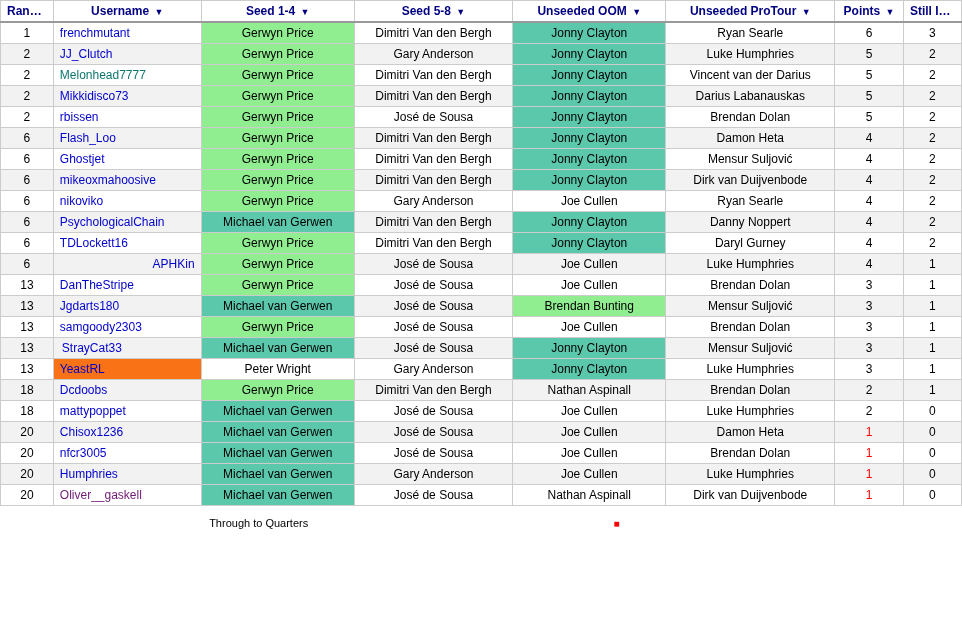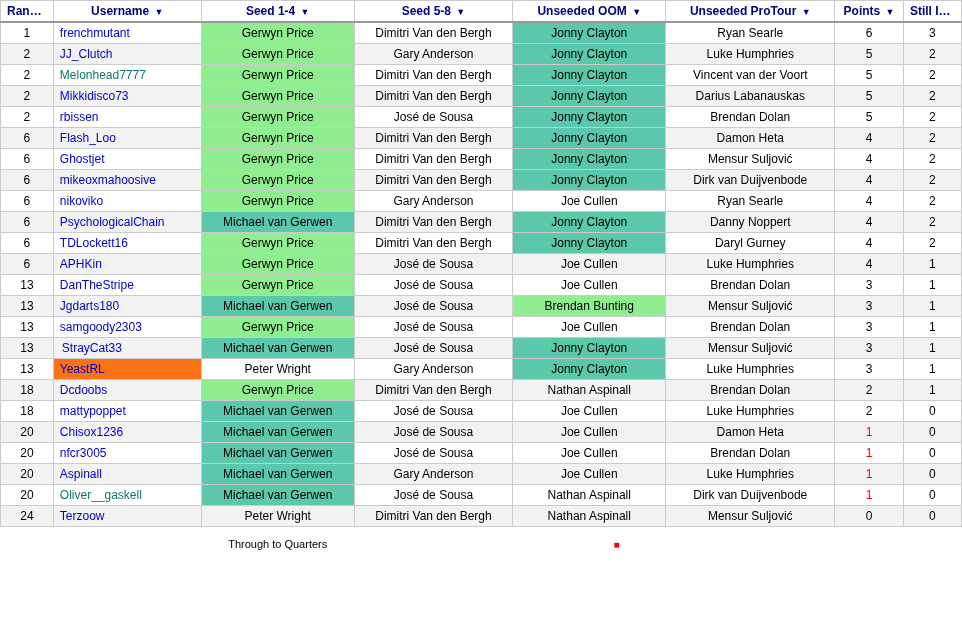--- a/index.html
+++ b/index.html
@@ -52,21 +52,21 @@
 
     tr:nth-child(even) td { background-color: #f9f9f9; }
     tr:nth-child(odd) td { background-color: #ffffff; }
 
     .legend-row td {
       border: none;
       background: #fff !important;
     }
     .legend-cell-green {
       background-color: #90EE90 !important;
-      text-align: center;
+      text-align: left;
       padding: 11px 8px;
       font-size: 11px;
     }
     .legend-cell-gray {
       background-color: #666 !important;
       color: #fff;
       text-align: center;
       padding: 4px 8px;
       font-size: 11px;
     }
@@ -149,21 +149,21 @@
           <td style="background-color: rgb(242, 242, 242);">Luke Humphries</td>
           <td style="background-color: rgb(242, 242, 242);">5</td>
           <td style="background-color: rgb(242, 242, 242);">2</td>
         </tr>
         <tr>
           <td class="rank" style="background-color: rgb(255, 255, 255);">2</td>
           <td class="username" style="color: #0f766e; background-color: rgb(255, 255, 255);">Melonhead7777</td>
           <td style="background-color: rgb(144, 238, 144);">Gerwyn Price</td>
           <td style="background-color: rgb(255, 255, 255);">Dimitri Van den Bergh</td>
           <td style="background-color: rgb(91, 200, 172); color: rgb(0, 0, 0);">Jonny Clayton</td>
-          <td style="background-color: rgb(255, 255, 255);">Vincent van der Voort</td>
+          <td style="background-color: rgb(255, 255, 255);">Vincent van der Darius</td>
           <td style="background-color: rgb(255, 255, 255);">5</td>
           <td style="background-color: rgb(255, 255, 255);">2</td>
         </tr>
         <tr>
           <td class="rank" style="background-color: rgb(242, 242, 242);">2</td>
           <td class="username" style="color: rgb(0, 0, 204); background-color: rgb(242, 242, 242);">Mikkidisco73</td>
           <td style="background-color: rgb(144, 238, 144);">Gerwyn Price</td>
           <td style="background-color: rgb(242, 242, 242);">Dimitri Van den Bergh</td>
           <td style="background-color: rgb(91, 200, 172); color: rgb(0, 0, 0);">Jonny Clayton</td>
           <td style="background-color: rgb(242, 242, 242);">Darius Labanauskas</td>
@@ -235,21 +235,21 @@
           <td class="username" style="color: rgb(0, 0, 204); background-color: rgb(255, 255, 255);">TDLockett16</td>
           <td style="background-color: rgb(144, 238, 144);">Gerwyn Price</td>
           <td style="background-color: rgb(255, 255, 255);">Dimitri Van den Bergh</td>
           <td style="background-color: rgb(91, 200, 172); color: rgb(0, 0, 0);">Jonny Clayton</td>
           <td style="background-color: rgb(255, 255, 255);">Daryl Gurney</td>
           <td style="background-color: rgb(255, 255, 255);">4</td>
           <td style="background-color: rgb(255, 255, 255);">2</td>
         </tr>
         <tr>
           <td class="rank" style="background-color: rgb(242, 242, 242);">6</td>
-          <td class="username" style="color: rgb(0, 0, 204); background-color: rgb(242, 242, 242);">APHKin</td>
+          <td class="username" style="color: rgb(0, 0, 204); background-color: rgb(242, 242, 242); text-align: right;">APHKin</td>
           <td style="background-color: rgb(144, 238, 144);">Gerwyn Price</td>
           <td style="background-color: rgb(242, 242, 242);">José de Sousa</td>
           <td style="background-color: rgb(242, 242, 242);">Joe Cullen</td>
           <td style="background-color: rgb(242, 242, 242);">Luke Humphries</td>
           <td style="background-color: rgb(242, 242, 242);">4</td>
           <td style="background-color: rgb(242, 242, 242);">1</td>
         </tr>
         <tr>
           <td class="rank" style="background-color: rgb(255, 255, 255);">13</td>
           <td class="username" style="color: rgb(0, 0, 204); background-color: rgb(255, 255, 255);">DanTheStripe</td>
@@ -335,48 +335,38 @@
           <td class="username" style="color: rgb(0, 0, 204); background-color: rgb(255, 255, 255);">nfcr3005</td>
           <td style="background-color: rgb(91, 200, 172); color: rgb(0, 0, 0);">Michael van Gerwen</td>
           <td style="background-color: rgb(255, 255, 255);">José de Sousa</td>
           <td style="background-color: rgb(255, 255, 255);">Joe Cullen</td>
           <td style="background-color: rgb(255, 255, 255);">Brendan Dolan</td>
           <td style="background-color: rgb(255, 255, 255); color: red;">1</td>
           <td style="background-color: rgb(255, 255, 255);">0</td>
         </tr>
         <tr>
           <td class="rank" style="background-color: rgb(242, 242, 242);">20</td>
-          <td class="username" style="color: rgb(0, 0, 204); background-color: rgb(242, 242, 242);">Aspinall</td>
+          <td class="username" style="color: rgb(0, 0, 204); background-color: rgb(242, 242, 242);">Humphries</td>
           <td style="background-color: rgb(91, 200, 172); color: rgb(0, 0, 0);">Michael van Gerwen</td>
           <td style="background-color: rgb(242, 242, 242);">Gary Anderson</td>
           <td style="background-color: rgb(242, 242, 242);">Joe Cullen</td>
           <td style="background-color: rgb(242, 242, 242);">Luke Humphries</td>
           <td style="background-color: rgb(242, 242, 242); color: red;">1</td>
           <td style="background-color: rgb(242, 242, 242);">0</td>
         </tr>
         <tr>
           <td class="rank" style="background-color: rgb(255, 255, 255);">20</td>
-          <td class="username" style="color: #0f766e; background-color: rgb(255, 255, 255);">Oliver__gaskell</td>
+          <td class="username" style="color: #701a75; background-color: rgb(255, 255, 255);">Oliver__gaskell</td>
           <td style="background-color: rgb(91, 200, 172); color: rgb(0, 0, 0);">Michael van Gerwen</td>
           <td style="background-color: rgb(255, 255, 255);">José de Sousa</td>
           <td style="background-color: rgb(255, 255, 255);">Nathan Aspinall</td>
           <td style="background-color: rgb(255, 255, 255);">Dirk van Duijvenbode</td>
           <td style="background-color: rgb(255, 255, 255); color: red;">1</td>
           <td style="background-color: rgb(255, 255, 255);">0</td>
         </tr>
-        <tr>
-          <td class="rank" style="background-color: rgb(242, 242, 242);">24</td>
-          <td class="username" style="color: rgb(0, 0, 204); background-color: rgb(242, 242, 242);">Terzoow</td>
-          <td style="background-color: rgb(242, 242, 242);">Peter Wright</td>
-          <td style="background-color: rgb(242, 242, 242);">Dimitri Van den Bergh</td>
-          <td style="background-color: rgb(242, 242, 242);">Nathan Aspinall</td>
-          <td style="background-color: rgb(242, 242, 242);">Mensur Suljović</td>
-          <td style="background-color: rgb(242, 242, 242);">0</td>
-          <td style="background-color: rgb(242, 242, 242);">0</td>
-        </tr>
       </tbody>
     <tfoot>
       <tr class="legend-row">
         <td class="legend-cell-empty" colspan="1"></td>
         <td class="legend-cell-empty"></td>
         <td class="legend-cell-green">Through to Quarters</td>
         <td class="legend-cell-empty"></td>
         <td class="legend-cell-gray">
           <span>Eliminated</span>
           <span class="legend-cell-eliminated-text"> ■</span>

